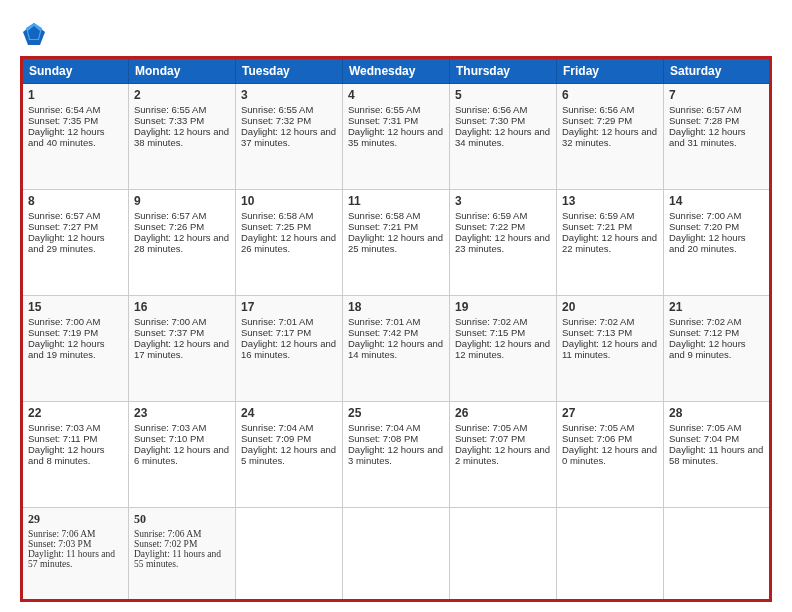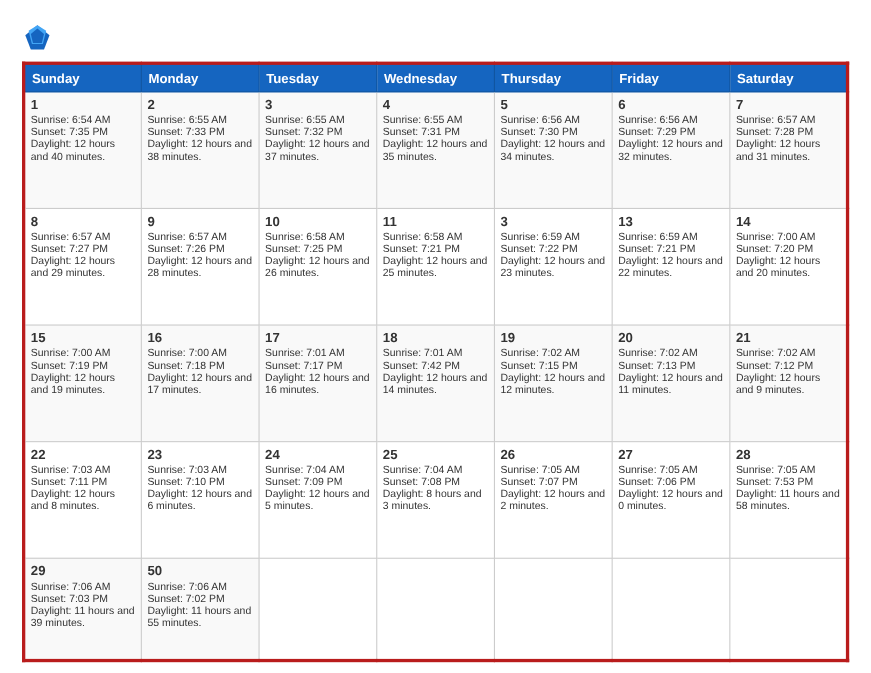--- a/index.html
+++ b/index.html
@@ -89,20 +89,21 @@
       font-size: 12px;
       font-weight: bold;
       display: block;
       margin-bottom: 2px;
     }
     .cell-empty {
       background: #fff !important;
     }
     .last-row td {
       height: 72px;
+      font-family: Liberation Serif, serif;
     }
   </style>
 </head>
 <body>
 
 <div class="page">
   <div class="header">
     <div class="logo">
       <svg class="logo-icon" viewBox="0 0 28 28">
         <polygon points="14,3 25,12 20,25 8,25 3,12" fill="#1565c0"></polygon>
@@ -224,21 +225,21 @@
         <tr>
           <td>
           <span class="day-num">15</span>
           <span>Sunrise: 7:00 AM</span><br>
           <span>Sunset: 7:19 PM</span><br>
           <span>Daylight: 12 hours and 19 minutes.</span>
         </td>
           <td>
           <span class="day-num">16</span>
           <span>Sunrise: 7:00 AM</span><br>
-          <span>Sunset: 7:18 PM</span><br>
+          <span>Sunset: 7:37 PM</span><br>
           <span>Daylight: 12 hours and 17 minutes.</span>
         </td>
           <td>
           <span class="day-num">17</span>
           <span>Sunrise: 7:01 AM</span><br>
           <span>Sunset: 7:17 PM</span><br>
           <span>Daylight: 12 hours and 16 minutes.</span>
         </td>
           <td>
           <span class="day-num">18</span>
@@ -281,47 +282,47 @@
           <td>
           <span class="day-num">24</span>
           <span>Sunrise: 7:04 AM</span><br>
           <span>Sunset: 7:09 PM</span><br>
           <span>Daylight: 12 hours and 5 minutes.</span>
         </td>
           <td>
           <span class="day-num">25</span>
           <span>Sunrise: 7:04 AM</span><br>
           <span>Sunset: 7:08 PM</span><br>
-          <span>Daylight: 8 hours and 3 minutes.</span>
+          <span>Daylight: 12 hours and 3 minutes.</span>
         </td>
           <td>
           <span class="day-num">26</span>
           <span>Sunrise: 7:05 AM</span><br>
           <span>Sunset: 7:07 PM</span><br>
           <span>Daylight: 12 hours and 2 minutes.</span>
         </td>
           <td>
           <span class="day-num">27</span>
           <span>Sunrise: 7:05 AM</span><br>
           <span>Sunset: 7:06 PM</span><br>
           <span>Daylight: 12 hours and 0 minutes.</span>
         </td>
           <td>
           <span class="day-num">28</span>
           <span>Sunrise: 7:05 AM</span><br>
-          <span>Sunset: 7:53 PM</span><br>
+          <span>Sunset: 7:04 PM</span><br>
           <span>Daylight: 11 hours and 58 minutes.</span>
         </td>
         </tr>
         <tr class="last-row">
           <td>
           <span class="day-num">29</span>
           <span>Sunrise: 7:06 AM</span><br>
           <span>Sunset: 7:03 PM</span><br>
-          <span>Daylight: 11 hours and 39 minutes.</span>
+          <span>Daylight: 11 hours and 57 minutes.</span>
         </td>
           <td>
           <span class="day-num">50</span>
           <span>Sunrise: 7:06 AM</span><br>
           <span>Sunset: 7:02 PM</span><br>
           <span>Daylight: 11 hours and 55 minutes.</span>
         </td>
           <td class="cell-empty"></td>
           <td class="cell-empty"></td>
           <td class="cell-empty"></td>

